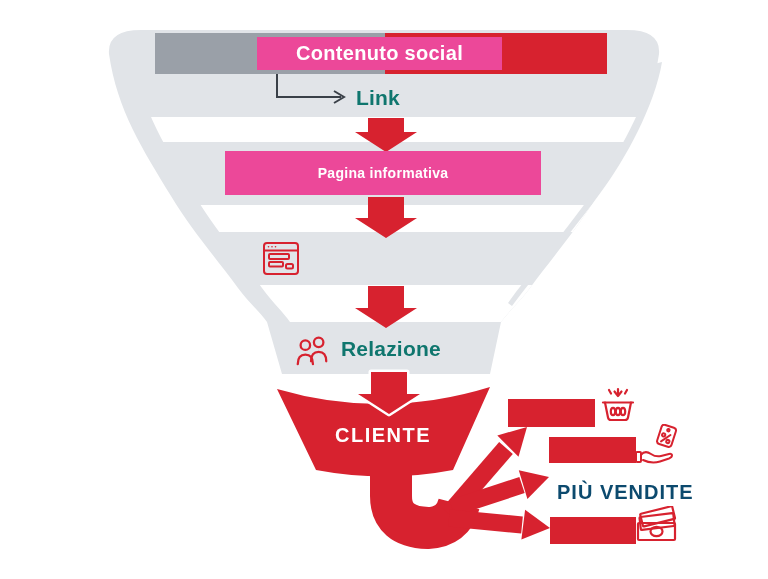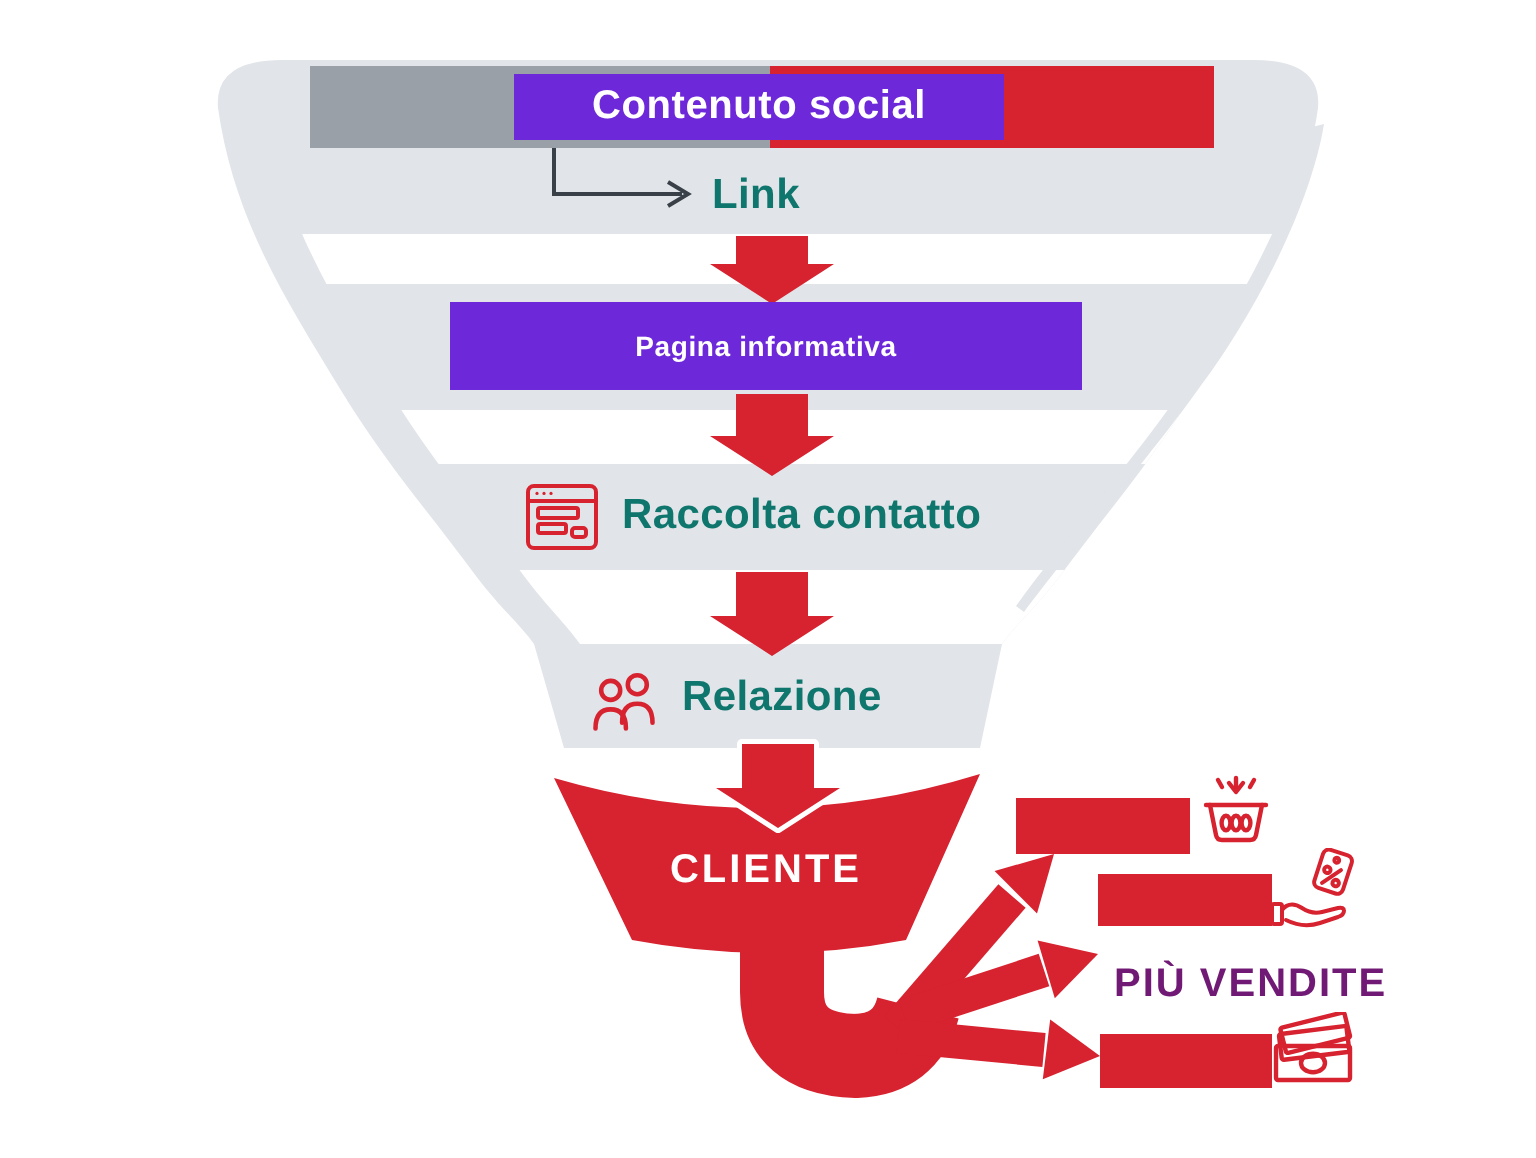--- a/index.html
+++ b/index.html
@@ -2,33 +2,33 @@
 <html><head>
 <meta charset="utf-8">
 <style>
   html,body{margin:0;padding:0;background:#ffffff;}
   .canvas{
     position:relative;width:768px;height:579px;overflow:hidden;background:#ffffff;
     font-family:"Liberation Sans", sans-serif;
   }
   .abs{position:absolute;}
   .darkbox{
-    background:#6d28d9;color:#ffffff;display:flex;align-items:center;justify-content:center;
+    background:#ec4899;color:#ffffff;display:flex;align-items:center;justify-content:center;
     font-weight:700;font-size:20px;letter-spacing:.3px;
   }
   .stage-label{
     color:#0f766e;font-weight:700;font-size:21px;letter-spacing:.2px;white-space:nowrap;
   }
   .icon-row{display:flex;align-items:center;gap:10px;}
   .redbar{background:#d7222f;}
   .cliente{
     color:#ffffff;font-weight:700;font-size:20px;letter-spacing:1.5px;text-align:center;
   }
   .outcome{
-    color:#701a75;font-weight:700;font-size:20px;letter-spacing:1px;white-space:nowrap;
+    color:#0c4a6e;font-weight:700;font-size:20px;letter-spacing:1px;white-space:nowrap;
   }
   svg{display:block;}
 </style>
 </head>
 <body>
 
 <div class="canvas">
 
   <svg class="abs" style="left:0;top:0;" width="768" height="579" viewBox="0 0 768 579">
     <defs>
@@ -110,21 +110,20 @@
         <rect x="3" y="4" width="34" height="31" rx="3"></rect>
         <path d="M 3,11.5 H 37"></path>
         <circle cx="7.5" cy="7.7" r="0.8" fill="#d7222f" stroke="none"></circle>
         <circle cx="11" cy="7.7" r="0.8" fill="#d7222f" stroke="none"></circle>
         <circle cx="14.5" cy="7.7" r="0.8" fill="#d7222f" stroke="none"></circle>
         <rect x="8" y="15" width="20" height="5" rx="1"></rect>
         <rect x="8" y="23" width="14" height="4.5" rx="1"></rect>
         <rect x="25" y="25" width="7" height="4.5" rx="1.5"></rect>
       </svg>
     </span>
-    <span class="stage-label">Raccolta contatto</span>
   </div>
 
   <div class="abs cliente" style="left:323px;top:424px;width:120px;">CLIENTE</div>
 
   <div class="abs icon-row" style="left:293px;top:331px;height:36px;">
     <span>
       <svg width="38" height="36" viewBox="0 0 40 36" fill="none" stroke="#d7222f" stroke-width="2.4" stroke-linecap="round">
         <circle cx="27" cy="11" r="5"></circle>
         <path d="M 19,31 Q 19,21 27,21 Q 35,21 35,31"></path>
         <circle cx="13" cy="14" r="5"></circle>

